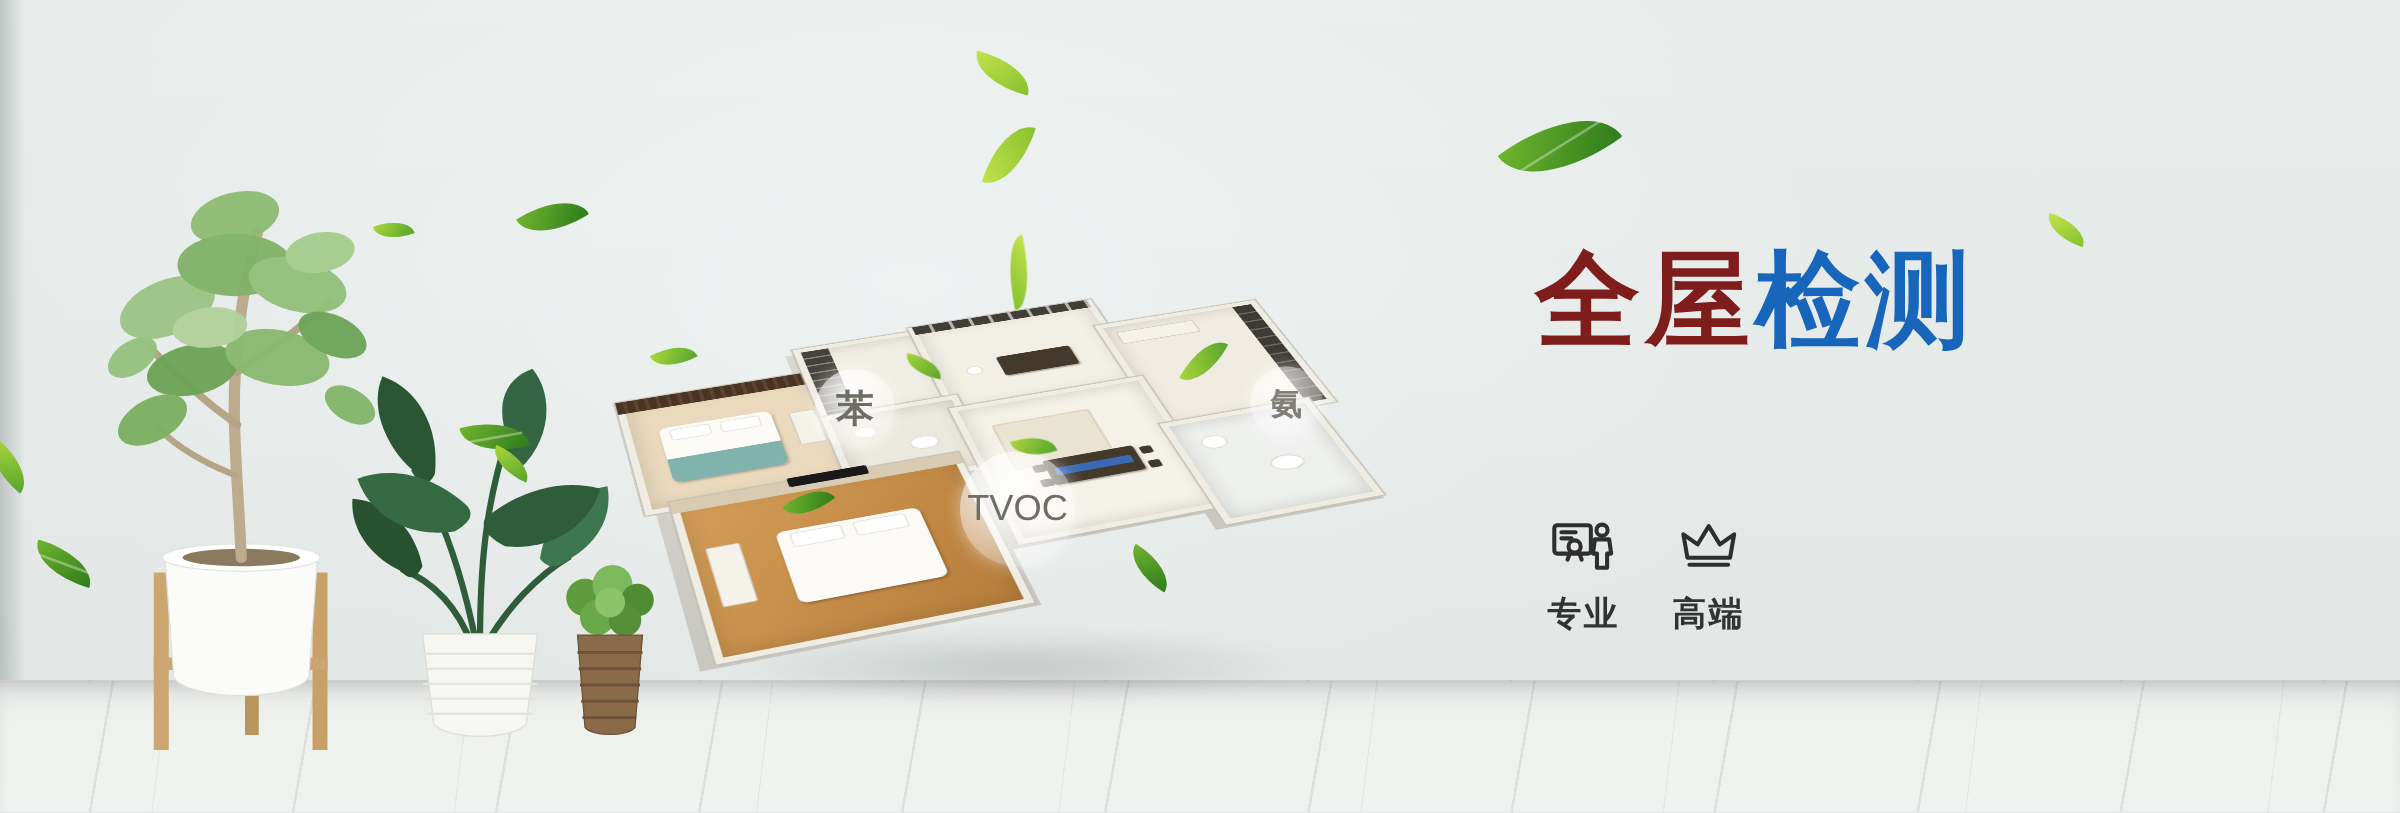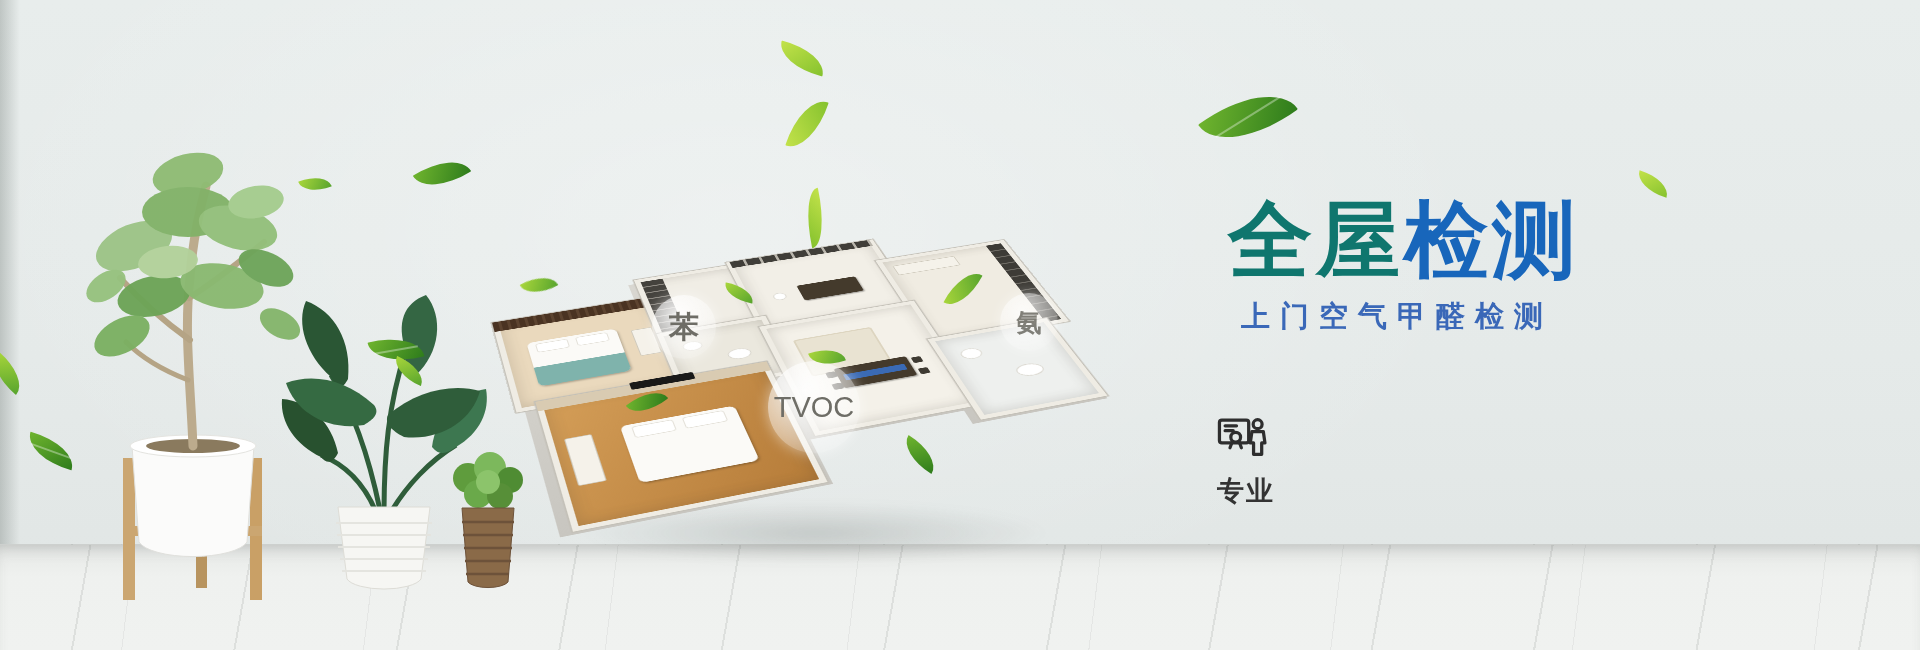--- a/index.html
+++ b/index.html
@@ -62,27 +62,27 @@
   .fixture{position:absolute;background:#ffffff;border:1px solid #d8d5cc;border-radius:50%;}
 
   
   .bubble{position:absolute;border-radius:50%;display:flex;align-items:center;justify-content:center;
         background:radial-gradient(circle at 40% 32%,rgba(255,255,255,.92),rgba(255,255,255,.48) 62%,rgba(255,255,255,.12));
         color:#6e6d66;font-weight:600;box-shadow:0 0 14px rgba(255,255,255,.5);}
 
   
   .headline{position:absolute;left:1228px;top:198px;font-size:84px;line-height:1;
         font-weight:bold;letter-spacing:4px;white-space:nowrap;}
-  .headline .red{color:#0f766e;}
+  .headline .red{color:#7f1d1d;}
   .headline .blue{color:#1866bb;}
   .subheadline{position:absolute;left:1241px;top:297px;font-size:29px;letter-spacing:10px;
         color:#3a68b8;font-weight:600;white-space:nowrap;}
 
   .features{position:absolute;left:1217px;top:412px;display:flex;}
-  .feature{width:100px;display:flex;flex-direction:column;align-items:flex-start;}
+  .feature{width:100px;display:flex;flex-direction:column;align-items:center;}
   .feature .ficon{width:52px;height:52px;}
   .feature .flabel{margin-top:9px;font-size:27px;color:#333;font-weight:600;letter-spacing:2px;}
   .ficon svg{width:100%;height:100%;}
   .ficon .st{fill:none;stroke:#2e2e2e;stroke-width:4;stroke-linecap:round;stroke-linejoin:round;}
   .ficon .fl{fill:#2e2e2e;stroke:none;}
   .ficon .bg{stroke:#e6eae9;stroke-width:10;fill:none;stroke-linecap:round;}
 
   
   .plant{position:absolute;}
 </style>
@@ -256,36 +256,44 @@
   <div class="leaf leaf--bright" style="left:786px;top:203px;width:58px;height:30px;transform:rotate(78deg) scaleY(.6)"></div>
   <div class="leaf leaf--dark" style="left:900px;top:444px;width:40px;height:21px;transform:rotate(32deg)"></div>
   <div class="leaf" style="left:942px;top:278px;width:42px;height:22px;transform:rotate(-62deg)"></div>
   <div class="leaf" style="left:724px;top:285px;width:30px;height:16px;transform:rotate(10deg)"></div>
   <div class="leaf leaf--dark" style="left:628px;top:392px;width:38px;height:20px;transform:rotate(-38deg)"></div>
   <div class="leaf" style="left:810px;top:348px;width:34px;height:18px;transform:rotate(-18deg)"></div>
 
   <div class="headline">
     <span class="red">全屋</span><span class="blue">检测</span>
   </div>
-  <div class="subheadline">上门空气甲醛检测</div>
 
   <div class="features">
 
     <div class="feature">
       <span class="ficon">
         <svg viewBox="0 0 64 64">
           <rect class="st" x="3" y="10" width="36" height="28" rx="3"></rect>
           <path class="st" d="M10 17 h14 M10 23 h10"></path>
           <circle class="st" cx="23" cy="31" r="6"></circle>
           <path class="st" d="M19 36 l-3 8 M27 36 l3 8"></path>
           <circle class="st" cx="50" cy="15" r="5.5"></circle>
           <path class="st" d="M43 24 h14 l2 14 h-4 v14 h-10 v-14 h-4 z"></path>
         </svg>
       </span>
       <span class="flabel">专业</span>
     </div>
 
 
 
+    <div class="feature">
+      <span class="ficon">
+        <svg viewBox="0 0 64 64">
+          <path class="st" d="M11 42 L7 19 L21 29 L32 11 L43 29 L57 19 L53 42 Z"></path>
+          <path class="st" d="M13 49 H51"></path>
+        </svg>
+      </span>
+      <span class="flabel">高端</span>
+    </div>
 
 
   </div>
 </div>
 
 </body></html>

